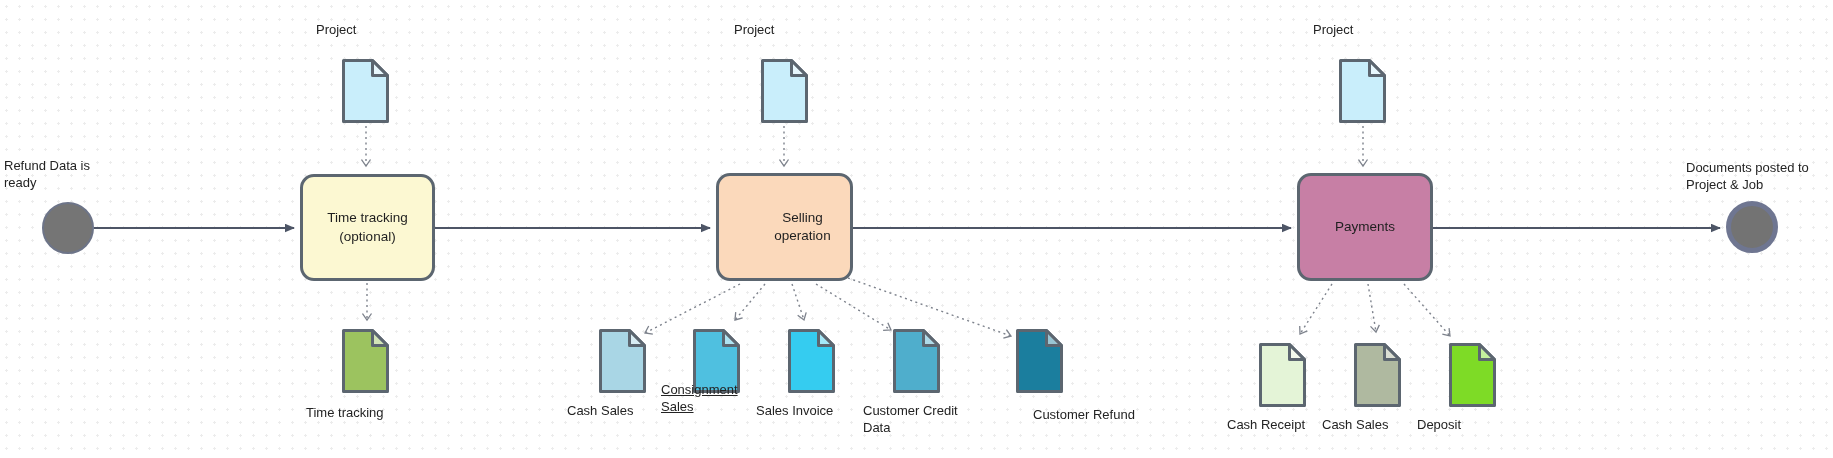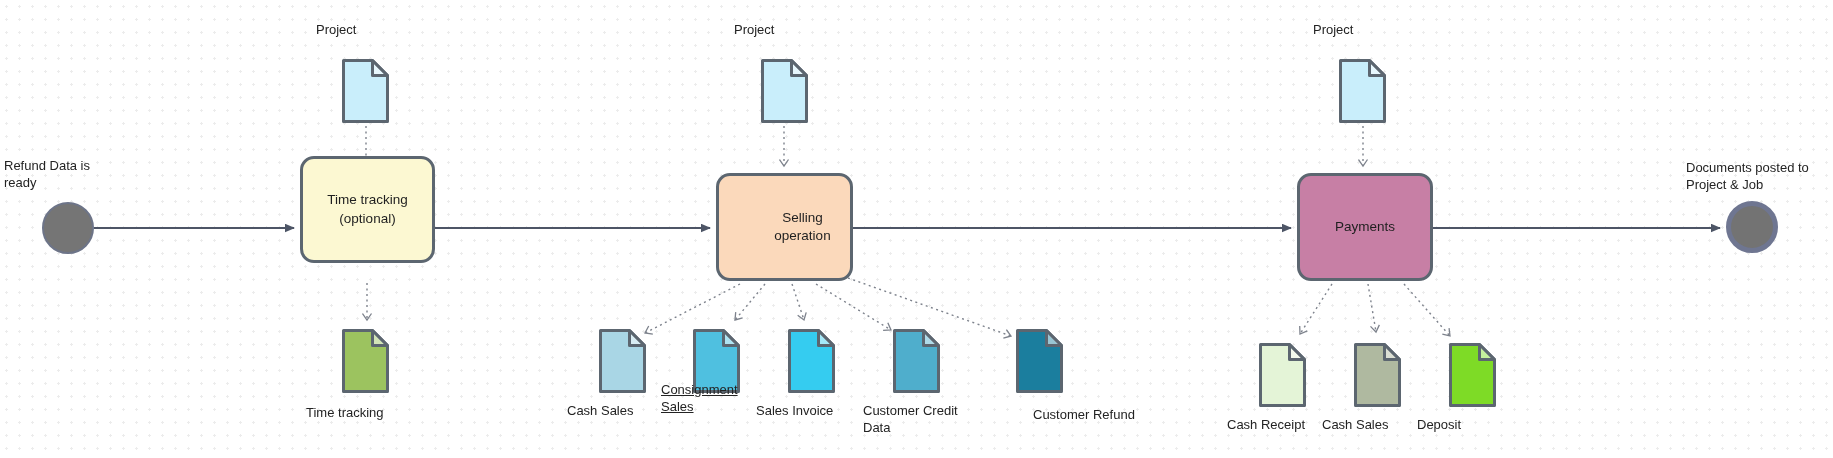--- a/index.html
+++ b/index.html
@@ -66,21 +66,21 @@
   <line x1="1368" y1="284" x2="1376" y2="332" stroke="#7d828c" stroke-width="1.4" stroke-dasharray="2 3.5" marker-end="url(#chev)"></line>
   <line x1="1404" y1="284" x2="1450" y2="336" stroke="#7d828c" stroke-width="1.4" stroke-dasharray="2 3.5" marker-end="url(#chev)"></line>
 </svg>
 
 <div class="lbl" style="left:4px;top:158px;width:120px;">Refund Data is ready</div>
 <div class="event-node" style="left: 42px; top: 202px; background-color: rgb(117, 117, 117);"></div>
 
 <div class="lbl" style="left:1686px;top:160px;width:140px;">Documents posted to Project &amp; Job</div>
 <div class="event-node end" style="left:1726px;top:201px;"></div>
 
-<div class="stage" style="left: 300px; top: 156px; width: 135px; height: 107px; background-color: rgb(252, 248, 210);">
+<div class="stage" style="left: 300px; top: 174px; width: 135px; height: 107px; background-color: rgb(252, 248, 210);">
   <span class="stage-label w100">Time tracking (optional)</span>
 </div>
 <div class="stage" style="left: 716px; top: 173px; width: 137px; height: 108px; background-color: rgb(251, 217, 187); padding-left: 36px;">
   <span class="stage-label w80">Selling operation</span>
 </div>
 <div class="stage" style="left: 1297px; top: 173px; width: 136px; height: 108px; background-color: rgb(199, 127, 165);">
   <span class="stage-label">Payments</span>
 </div>
 
 <div class="lbl" style="left:316px;top:22px;width:100px;">Project</div>

